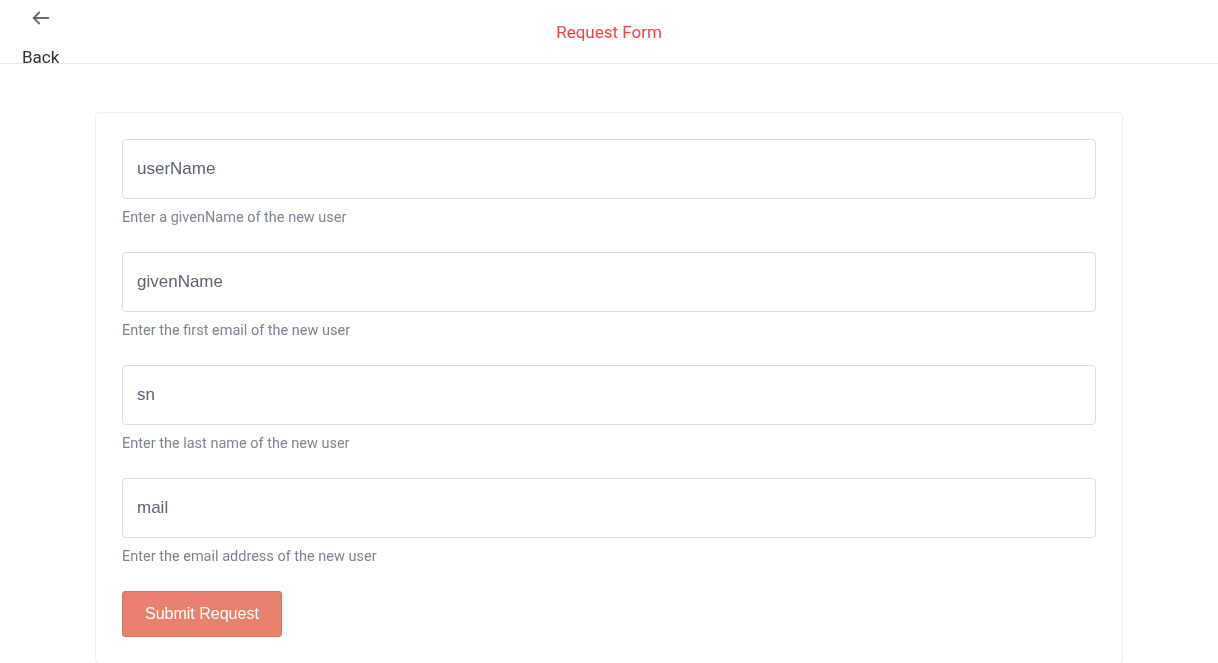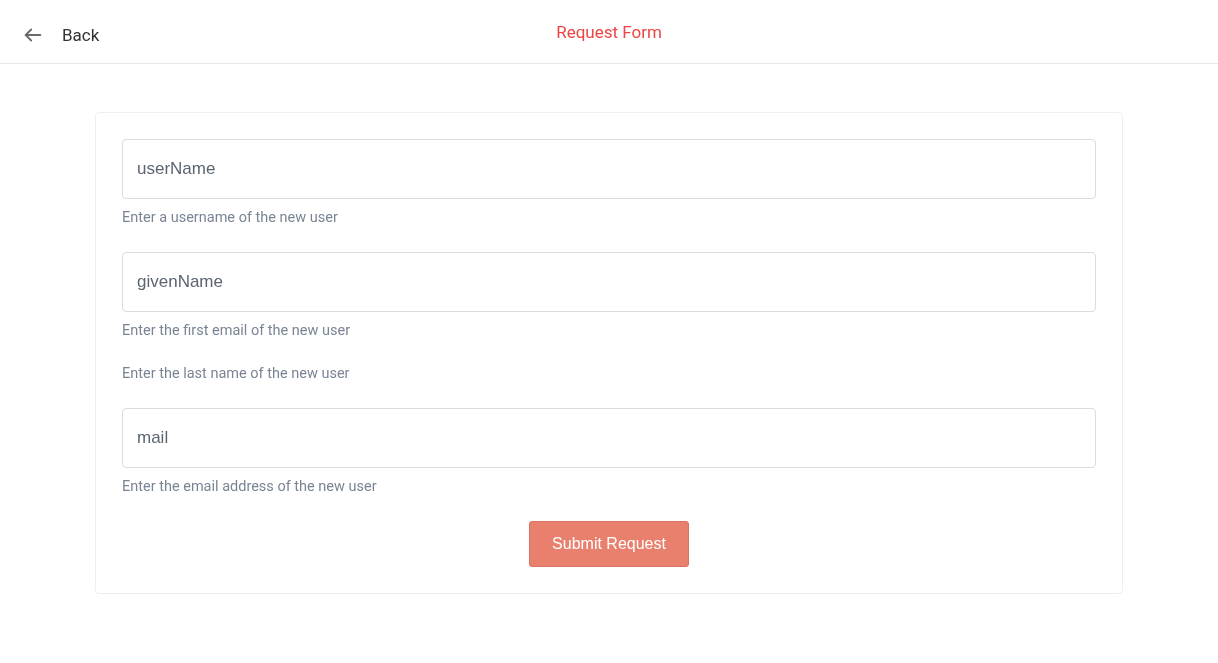--- a/index.html
+++ b/index.html
@@ -17,20 +17,21 @@
     .back-wrap {
       position: absolute;
       left: 22px;
       top: 7px;
       bottom: 0;
       display: flex;
       align-items: center;
       gap: 18px;
       cursor: pointer;
       user-select: none;
+      flex-direction: column;
     }
     .back-wrap .icon { display: flex; align-items: center; color: #6b6b6b; }
     .back-label { font-size: 17px; color: #333; }
     .title { font-size: 17px; color: #ef4444; }
 
     .page {
       max-width: 1028px;
       margin: 48px auto 0 auto;
     }
 
@@ -57,21 +58,21 @@
       background: #fff;
     }
     .field input::placeholder { color: #5b6471; opacity: 1; }
 
     .hint {
       font-size: 14.5px;
       color: #7a8594;
       margin-top: 10px;
     }
 
-    .actions { display: flex; justify-content: center; }
+    .actions { display: flex; justify-content: flex-start; }
     .btn-primary {
       background: #e9806e;
       border: 1px solid #d87361;
       color: #fff;
       font-size: 16px;
       padding: 13px 22px;
       border-radius: 3px;
       cursor: pointer;
     }
   </style>
@@ -89,29 +90,30 @@
     <span class="back-label">Back</span>
   </div>
   <div class="title">Request Form</div>
 </div>
 
 <div class="page">
   <div class="card">
 
     <div class="field">
       <input type="text" placeholder="userName" style="">
-      <div class="hint">Enter a username of the new user</div>
+      <div class="hint">Enter a givenName of the new user</div>
     </div>
 
     <div class="field">
       <input type="text" placeholder="givenName" style="">
       <div class="hint">Enter the first email of the new user</div>
     </div>
 
     <div class="field">
+      <input type="text" placeholder="sn" style="">
       <div class="hint">Enter the last name of the new user</div>
     </div>
 
     <div class="field">
       <input type="text" placeholder="mail" style="">
       <div class="hint">Enter the email address of the new user</div>
     </div>
 
     <div class="actions">
       <button class="btn-primary">Submit Request</button>

